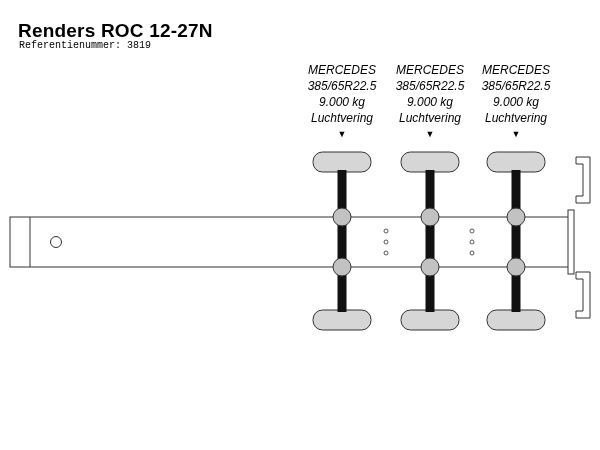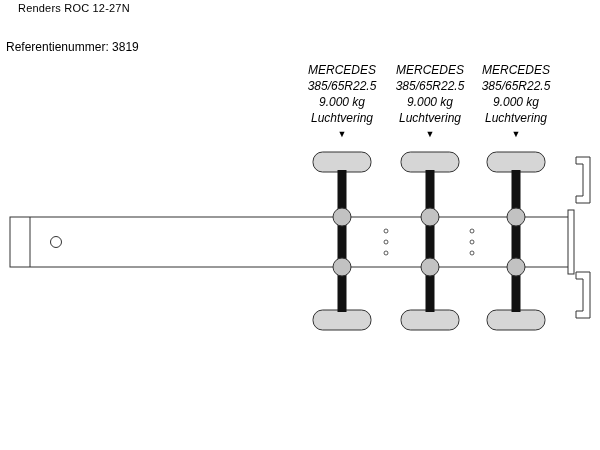--- a/index.html
+++ b/index.html
@@ -14,30 +14,31 @@
   .page {
     position: relative;
     width: 600px;
     height: 450px;
     overflow: hidden;
     background: var(--background, #ffffff);
   }
   .title {
     position: absolute;
     left: 18px;
-    top: 2px;
-    font-size: 11px;
-    font-weight: 400;
+    top: 20px;
+    font-size: 19px;
+    font-weight: 700;
     letter-spacing: 0.2px;
   }
   .ref {
     position: absolute;
-    left: 6px;
+    left: 19px;
     top: 40px;
-    font-size: 12px;
+    font-size: 10px;
+    font-family: Liberation Mono, monospace;
   }
   .axle-col {
     position: absolute;
     top: 62px;
     width: 110px;
     text-align: center;
     font-size: 12px;
     line-height: 16px;
     font-style: italic;
   }

